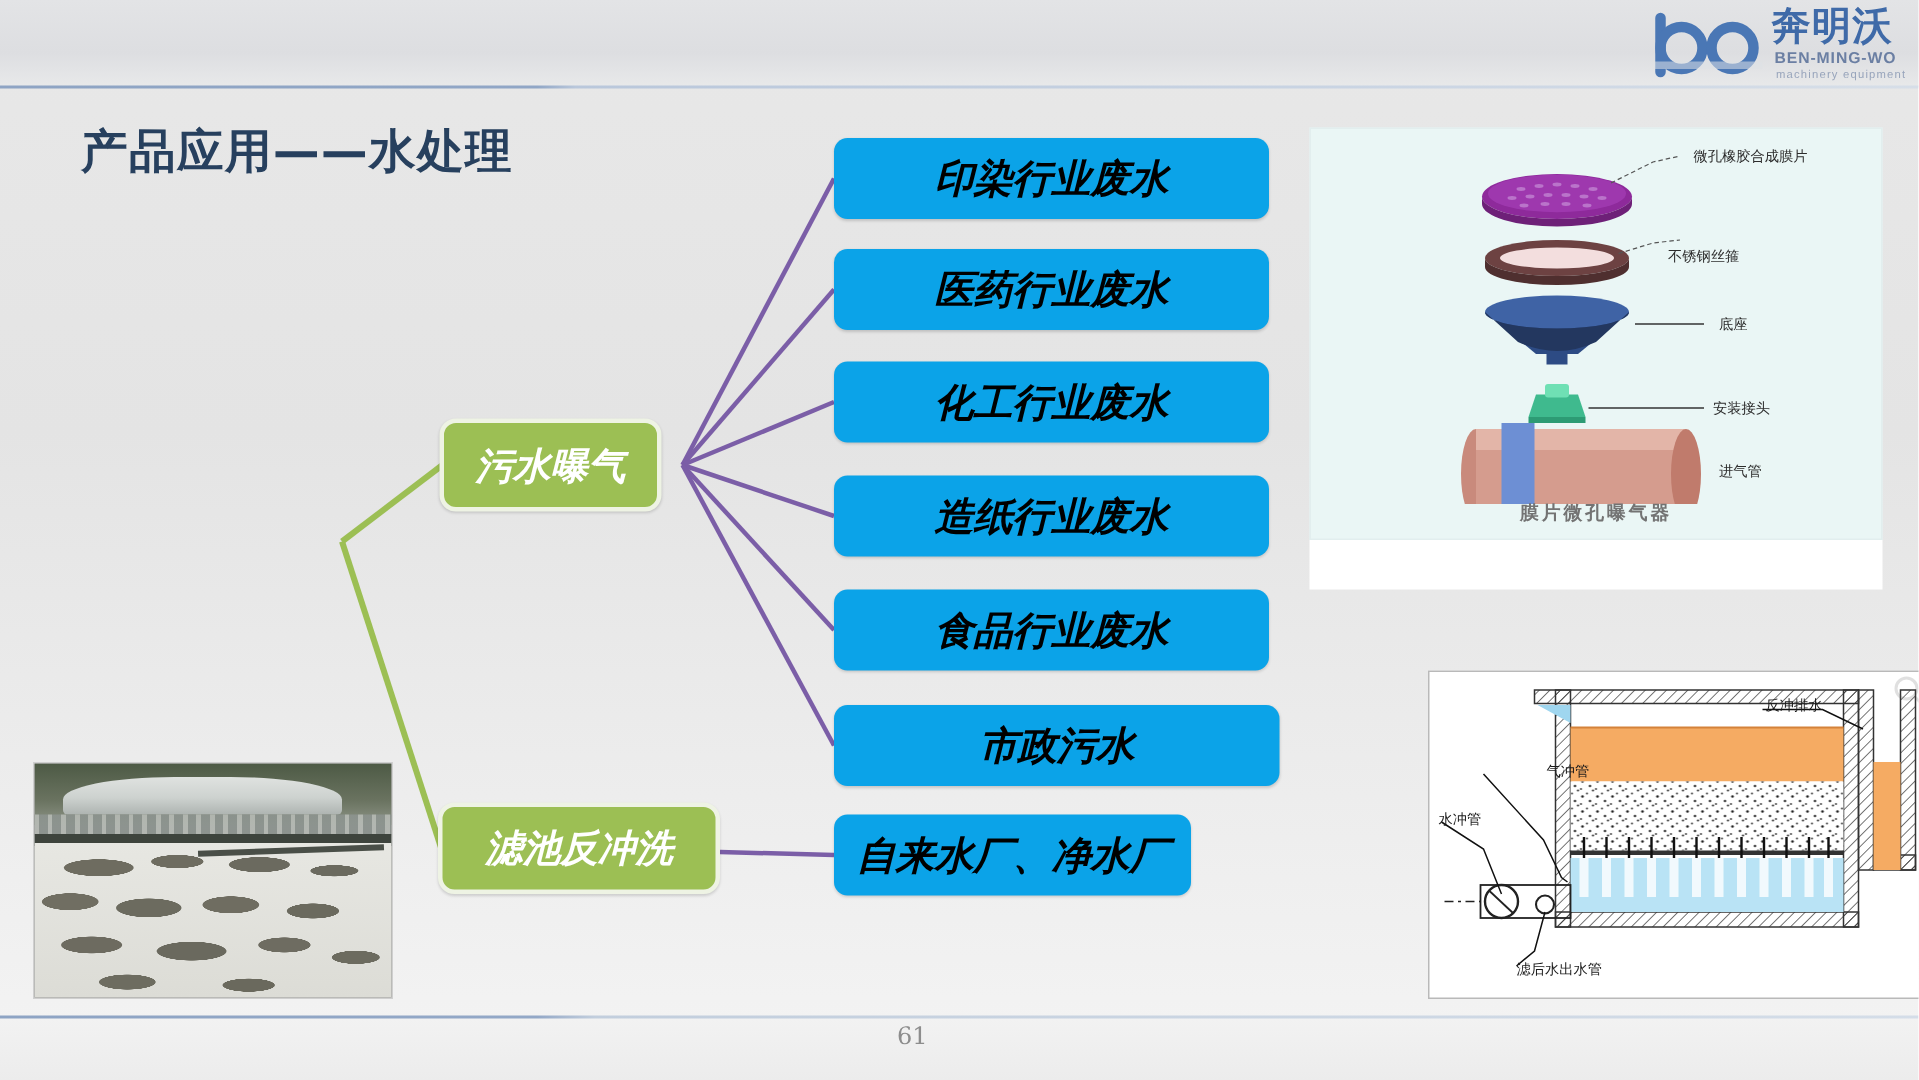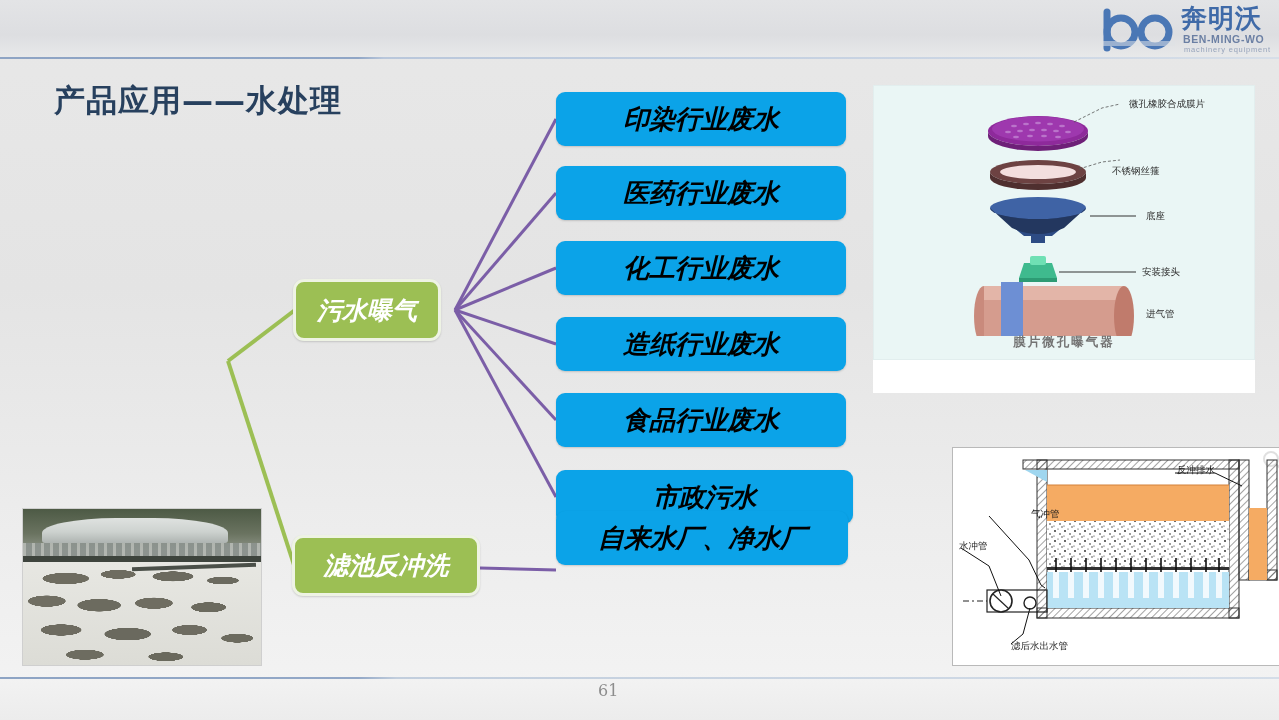--- a/index.html
+++ b/index.html
@@ -79,21 +79,21 @@
     color: #000000; font-size: 26px;
     box-shadow: 0 1px 2px rgba(0,0,0,.16);
     left: 556px; width: 290px; height: 54px;
   }
   .node-blue.b0 { top: 92px; }
   .node-blue.b1 { top: 166px; }
   .node-blue.b2 { top: 241px; }
   .node-blue.b3 { top: 317px; }
   .node-blue.b4 { top: 393px; }
   .node-blue.b5 { top: 470px; width: 297px; }
-  .node-blue.b6 { top: 511px; width: 292px; }
+  .node-blue.b6 { top: 543px; width: 238px; }
 
   
   #links { position: absolute; left: 0; top: 0; width: 1279px; height: 720px; }
 
   
   .photo-basin {
     position: absolute; left: 22px; top: 508px; width: 240px; height: 158px;
     border: 1px solid #cfcfcf; overflow: hidden; background: #8d8f8a;
   }
   .basin-sky { position:absolute; left:0; top:0; width:100%; height:26%;

